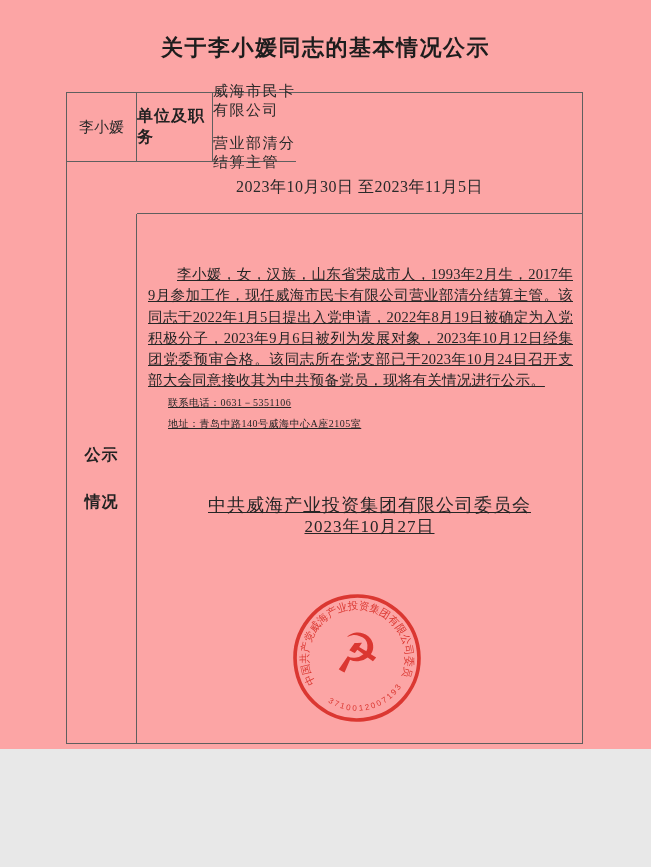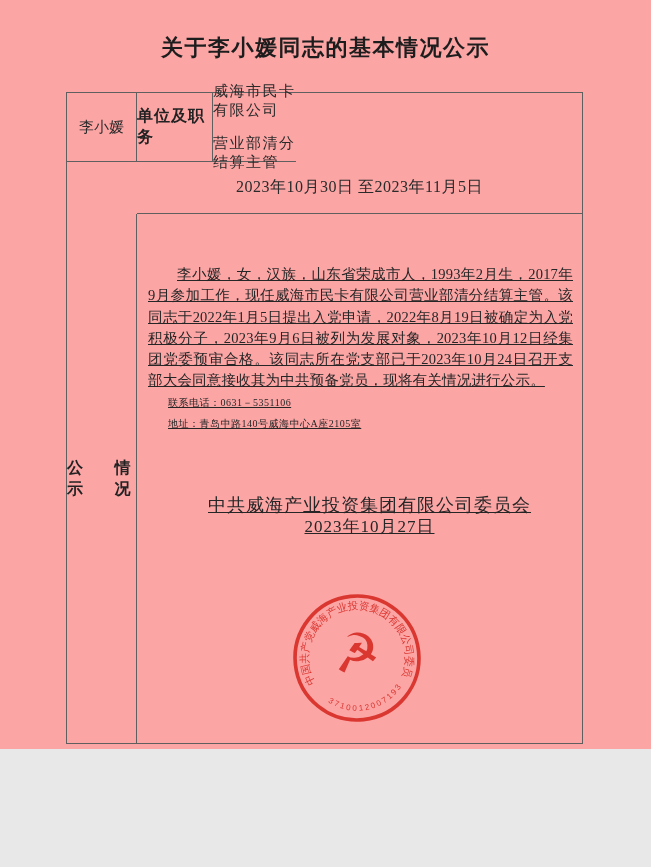--- a/index.html
+++ b/index.html
@@ -32,21 +32,21 @@
   .lbl {
     font-weight:bold; font-size:16px; color:#222;
     font-family:"Liberation Sans","DejaVu Sans",sans-serif;
     letter-spacing:1px;
   }
   .val { font-size:15px; color:#2a2a2a; }
   .unit-cell { flex-direction:column; gap:14px; }
   .unit-cell .val { letter-spacing:1.5px; }
   .span3 { grid-column:2 / 5; }
   .time-val { font-size:16px; letter-spacing:0.5px; }
-  .info-label { flex-direction:row; gap:26px; }
+  .info-label { flex-direction:column; gap:26px; }
   .info-cell {
     display:block; padding:50px 9px 0 11px;text-decoration:underline;
   }
   .info-cell p {
     margin:0; font-size:14.5px; line-height:21.3px;
     text-align:justify; text-indent:2em; color:#262626;
     letter-spacing:0.2px;
   }
   .contact-line {
     font-size:10px; line-height:21.3px; padding-left:2em;

